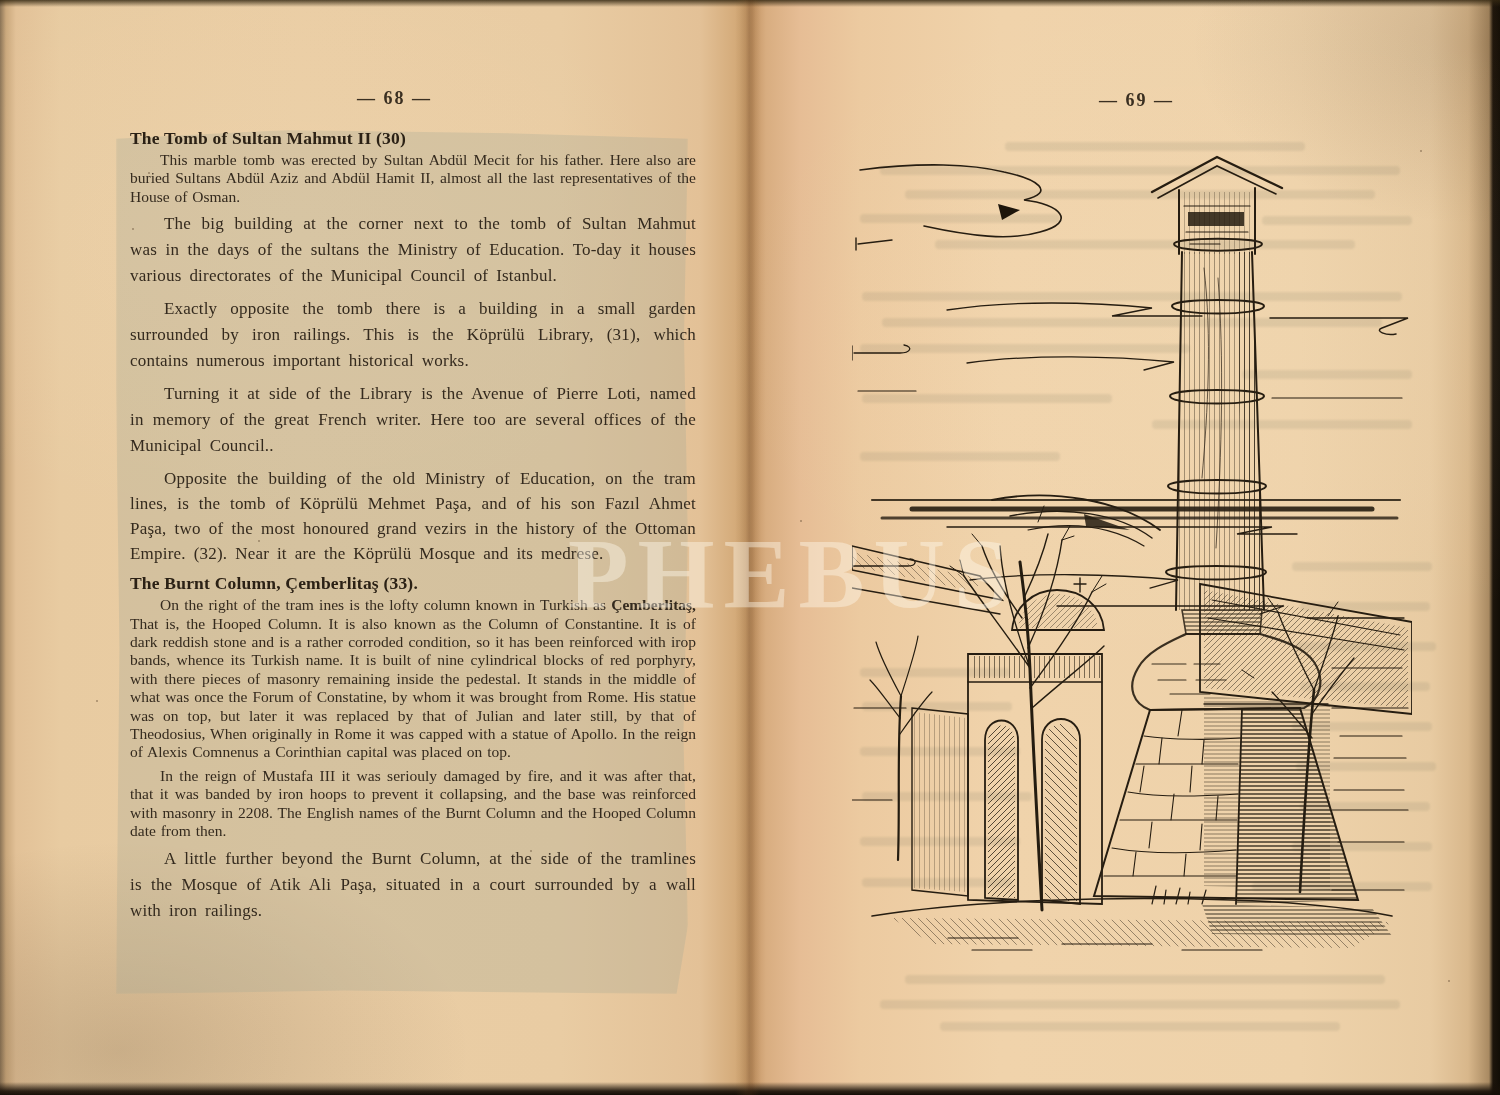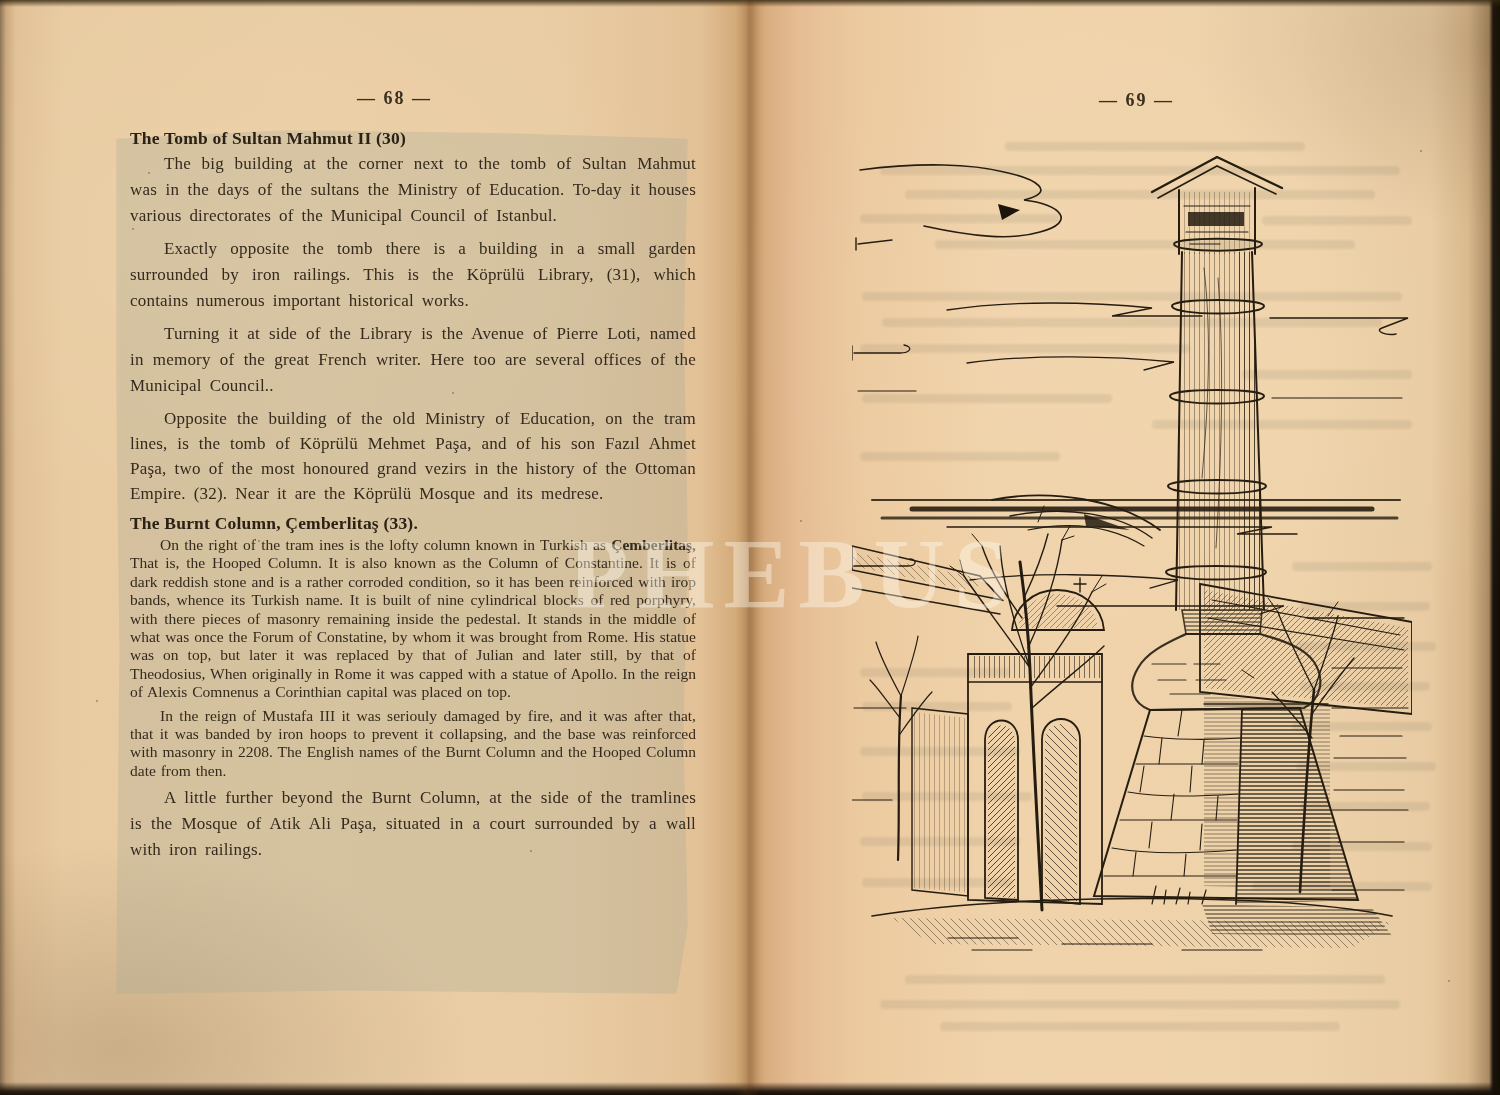--- a/index.html
+++ b/index.html
@@ -55,20 +55,21 @@
 
   <div class="mottle"></div>
   <div class="tint"></div>
   <div class="crease"></div>
 
   <div class="page-head" style="left:357px;top:88px;">— 68 —</div>
   <div class="page-head" style="left:1078px;top:90px;margin-left:21px;">— 69 —</div>
 
   <div id="leftcol">
     <h3>The Tomb of Sultan Mahmut II   (30)</h3>
+    <p class="rom">This marble tomb was erected by Sultan Abdül Mecit for his father. Here also are buried Sultans Abdül Aziz and Abdül Hamit II, almost all the last representatives of the House of Osman.</p>
     <p class="ital">The big building at the corner next to the tomb of Sultan Mahmut was in the days of the sultans the Ministry of Education. To-day it houses various directorates of the Municipal Council of Istanbul.</p>
     <p class="ital">Exactly opposite the tomb there is a building in a small garden surrounded by iron railings. This is the Köprülü Library, (31), which contains numerous important historical works.</p>
     <p class="ital">Turning it at side of the Library is the Avenue of Pierre Loti, named in memory of the great French writer. Here too are several offices of the Municipal Council..</p>
     <p class="ital tight">Opposite the building of the old Ministry of Education, on the tram lines, is the tomb of Köprülü Mehmet Paşa, and of his son Fazıl Ahmet Paşa, two of the most honoured grand vezirs in the history of the Ottoman Empire. (32). Near it are the Köprülü Mosque and its medrese.</p>
     <h3 class="h2gap">The Burnt Column, Çemberlitaş   (33).</h3>
     <p class="rom"><span>On the right of the tram ines is the lofty column known in Turkish as </span><span class="boldin">Çemberlitaş,</span><span> That is, the Hooped Column.  It is  also known as the Column of Constantine.  It is of dark reddish stone and is a rather corroded condition,  so it has been reinforced with irop bands, whence its Turkish name. It is built of nine cylindrical blocks of red porphyry, with there pieces of masonry remaining inside the pedestal. It stands in the middle of what was once the Forum of Constatine, by whom it was brought from Rome.  His statue was on top, but later it was replaced by that of Julian and later still, by that of Theodosius, When originally in Rome it was capped with a statue of Apollo.  In the reign of Alexis Comnenus a Corinthian capital was placed on top.</span></p>
     <p class="rom">In the reign of Mustafa III it was seriouly damaged by fire, and it was after that, that it was banded by iron hoops to prevent it collapsing, and the base was reinforced with masonry in 2208. The English names of the Burnt Column and the Hooped Column date from then.</p>
     <p class="ital" style="margin-top:2px;">A little further beyond the Burnt Column, at the side of the tramlines is the Mosque of Atik Ali Paşa,  situated in a  court surrounded by a wall with iron railings.</p>
   </div>
 

